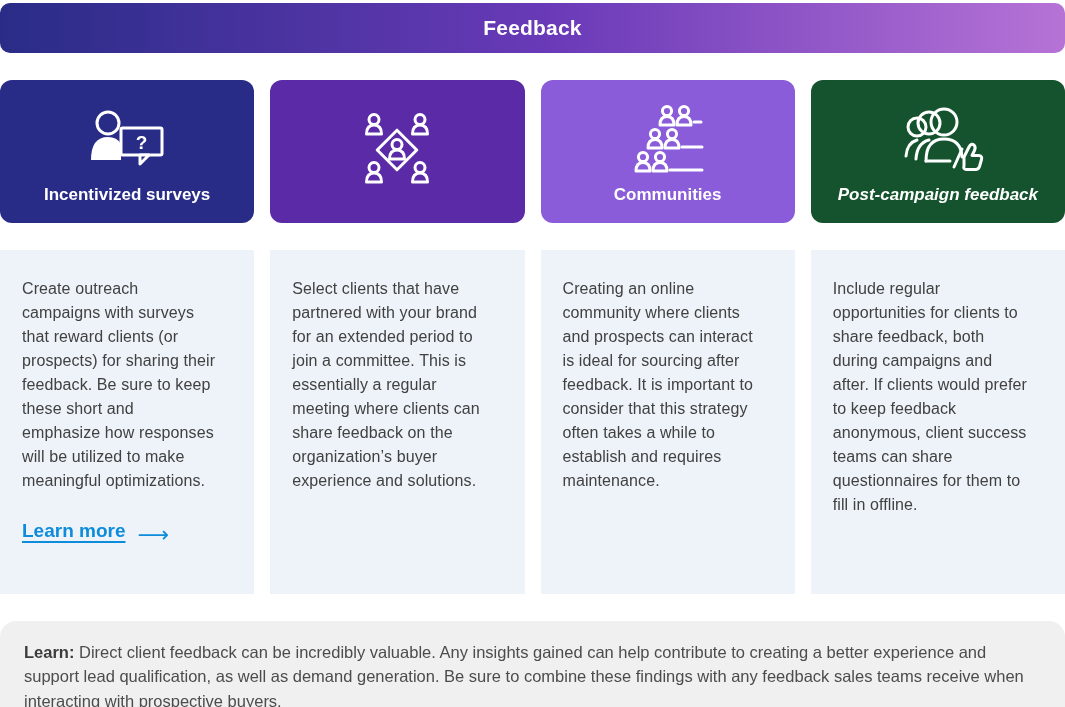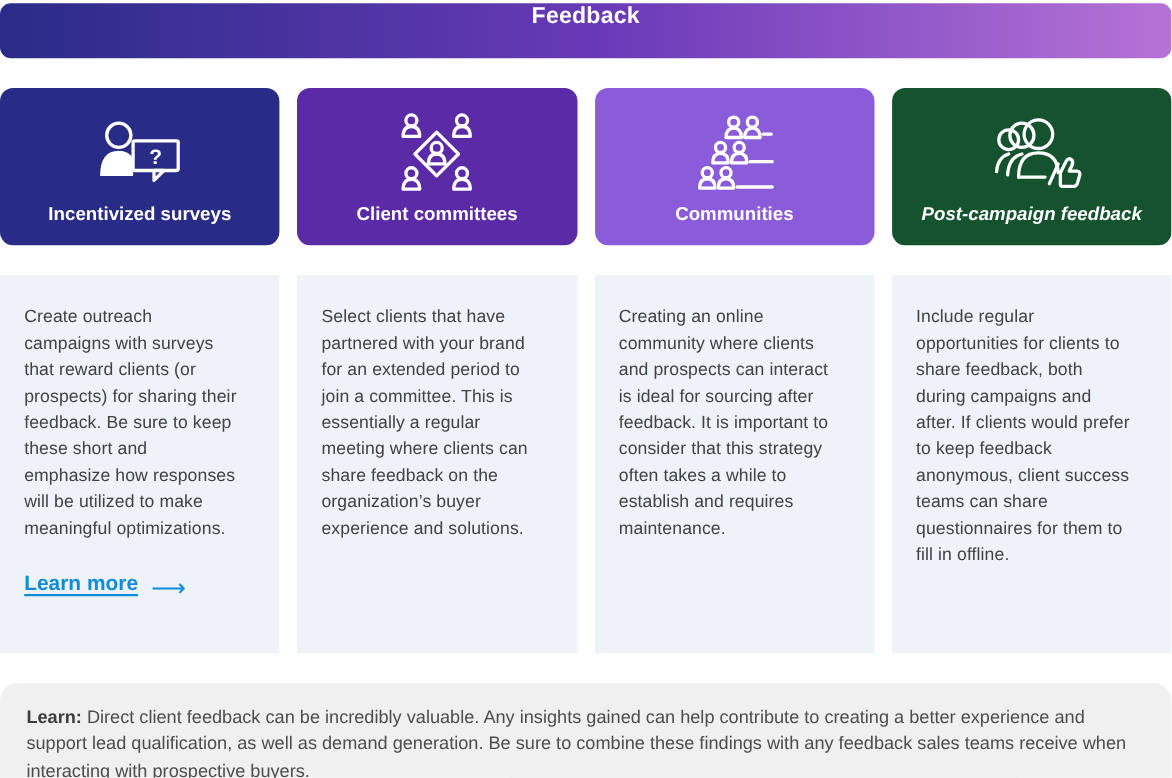--- a/index.html
+++ b/index.html
@@ -5,21 +5,21 @@
   * { box-sizing: border-box; margin: 0; padding: 0; }
   html, body { width: 1065px; height: 707px; background: #ffffff; }
   body { font-family: "Liberation Sans", sans-serif; overflow: hidden; }
 
   .page { width: 1065px; height: 707px; position: relative; }
 
   
   .banner {
     margin-top: 3px; height: 50px; border-radius: 10px;
     background: linear-gradient(90deg, #292c87 0%, #6a3ab8 52%, #b673d6 100%);
-    display: flex; align-items: flex-start; justify-content: center;
+    display: flex; align-items: center; justify-content: center;
   }
   .banner h1 { color: #ffffff; font-size: 21px; font-weight: bold; letter-spacing: .2px; }
 
   
   .grid {
     margin-top: 27px;
     display: grid;
     grid-template-columns: repeat(4, 1fr);
     column-gap: 16px; row-gap: 13px;
   }
@@ -99,21 +99,20 @@
             </g>
           </defs>
           <rect class="st" x="26" y="26" width="28" height="28" transform="rotate(45 40 40)"></rect>
           <use href="#pers" x="40" y="42"></use>
           <use href="#pers" x="17" y="17"></use>
           <use href="#pers" x="63" y="17"></use>
           <use href="#pers" x="17" y="65"></use>
           <use href="#pers" x="63" y="65"></use>
         </svg>
       </div>
-      <h2>Client committees</h2>
     </div>
 
     <div class="tile-head head-3">
       <div class="icon-wrap">
         <svg class="icon-svg" width="92" height="74" viewBox="0 0 92 74">
           <defs>
             <g id="pers2">
               <circle class="st" cx="0" cy="-7" r="4.6"></circle>
               <path class="st" d="M-7 7 q0 -8.5 7 -8.5 q7 0 7 8.5 z"></path>
             </g>

